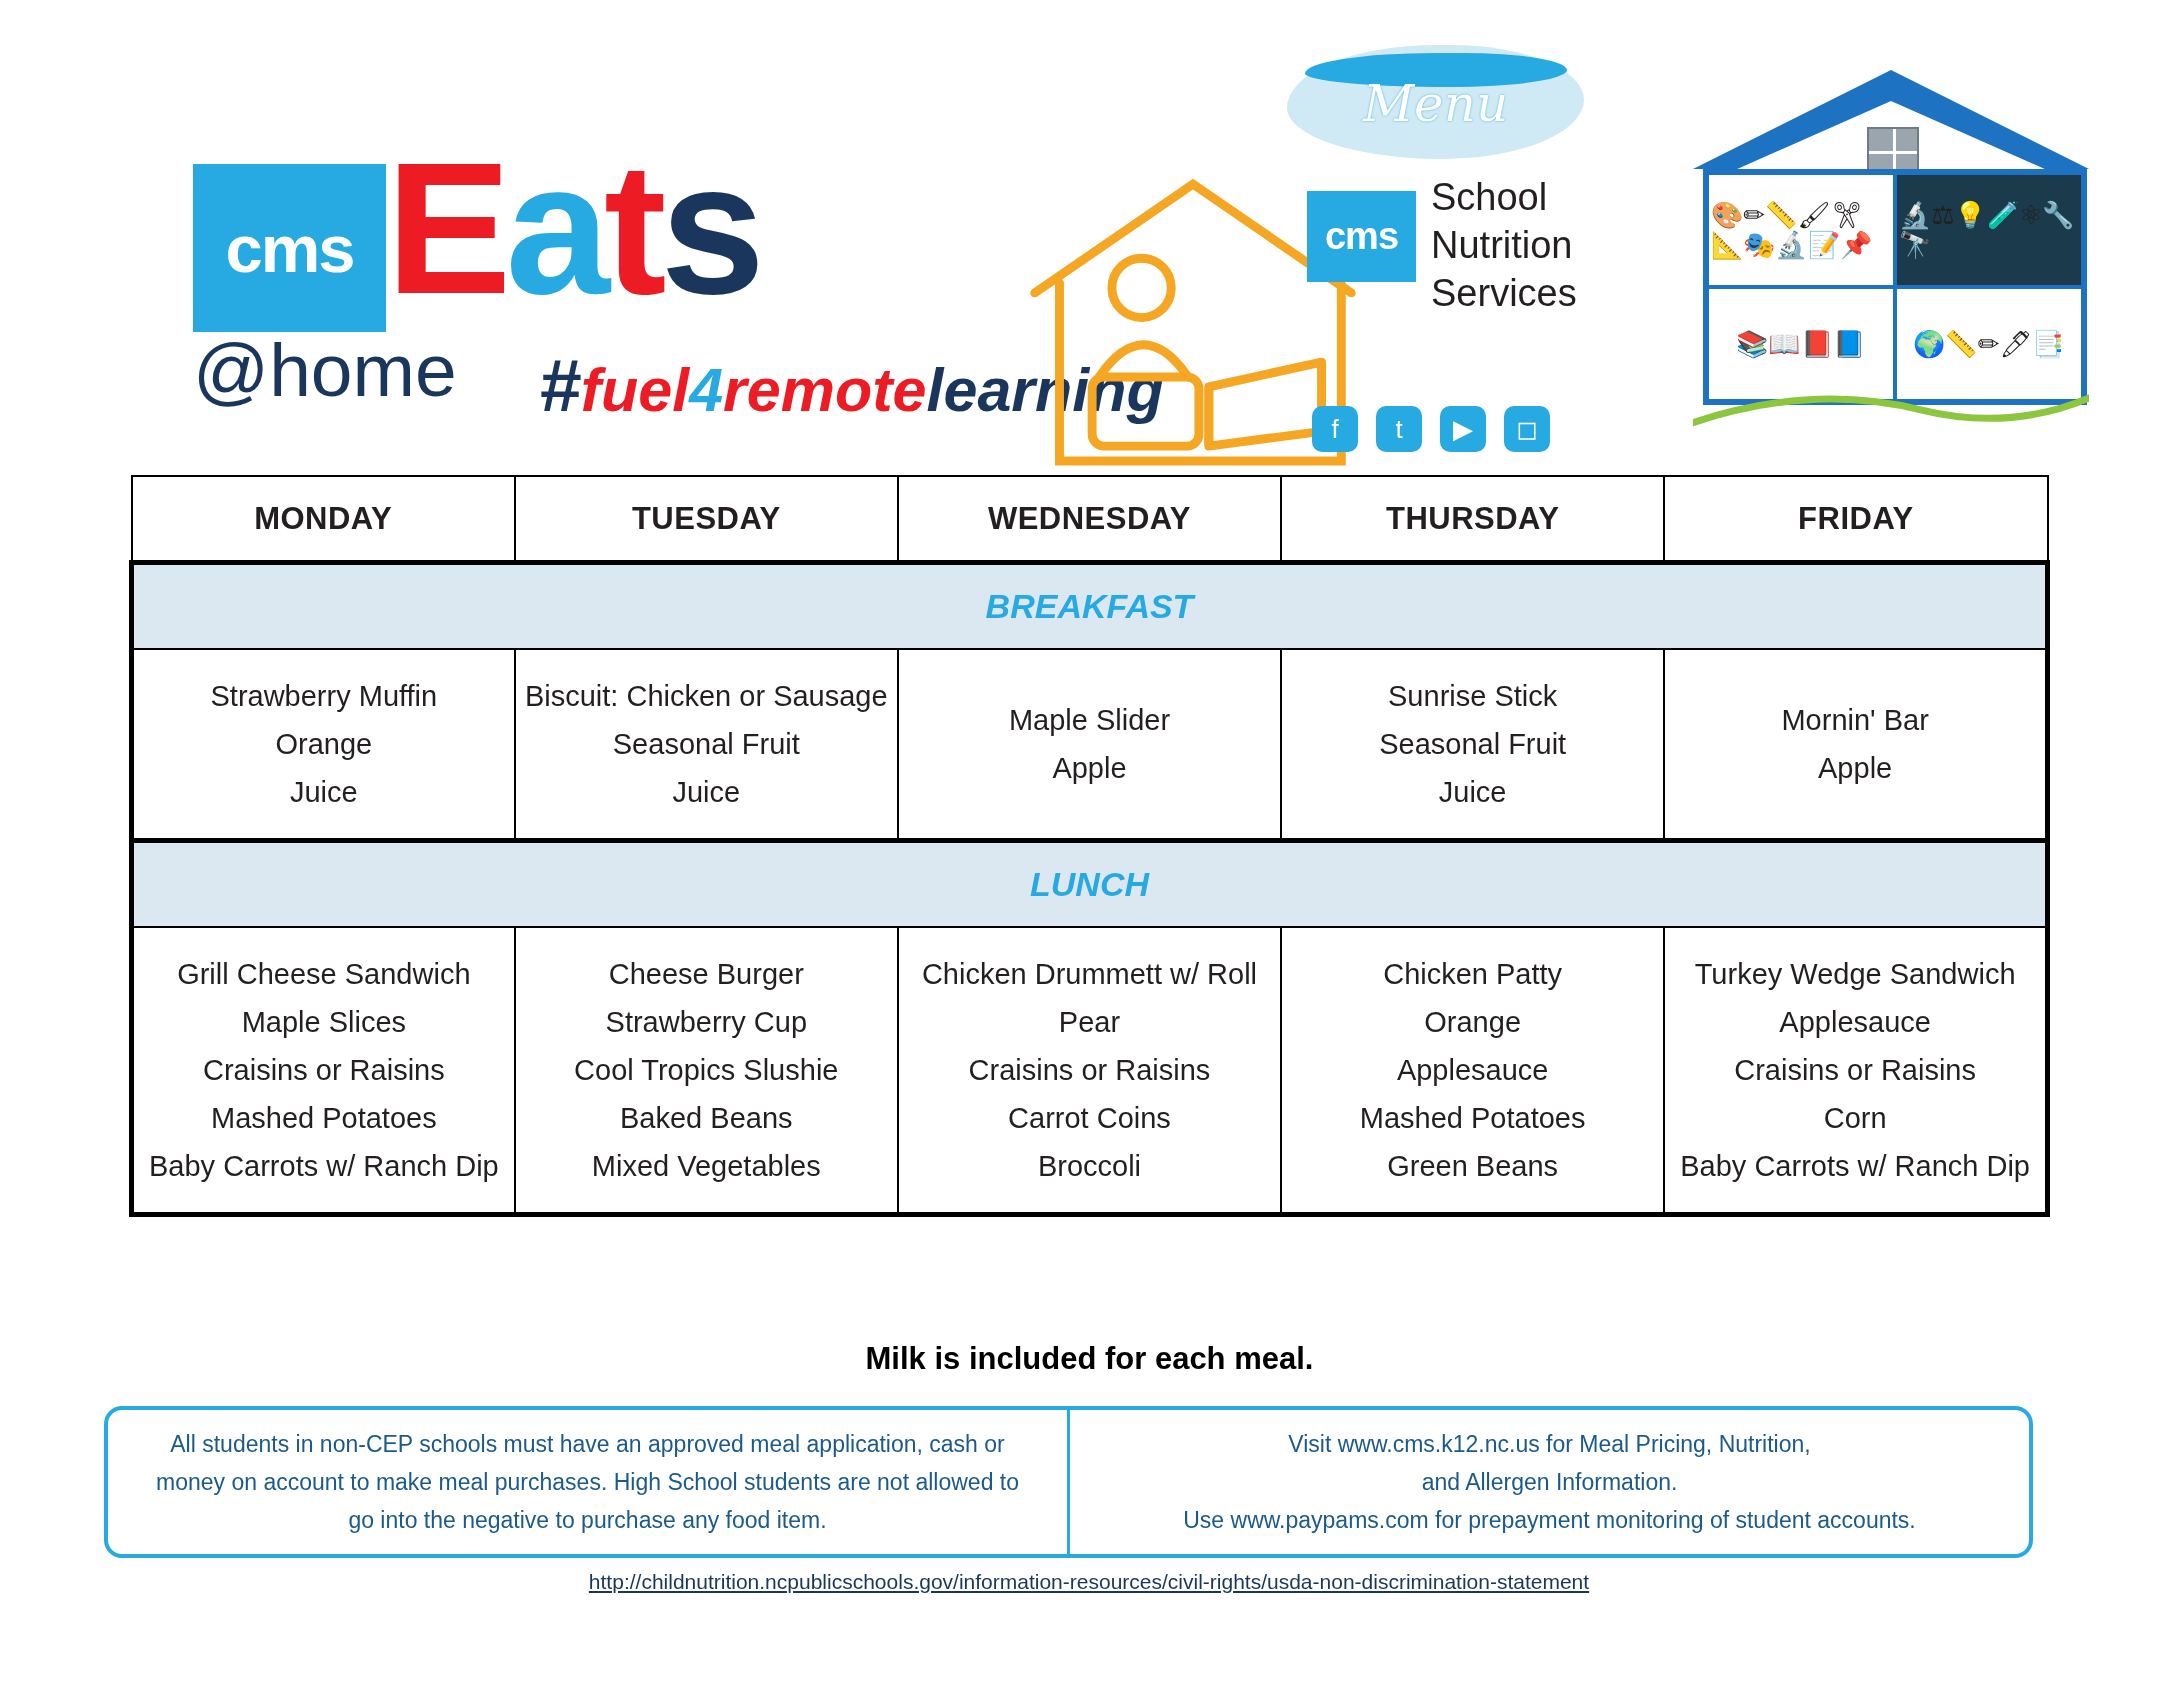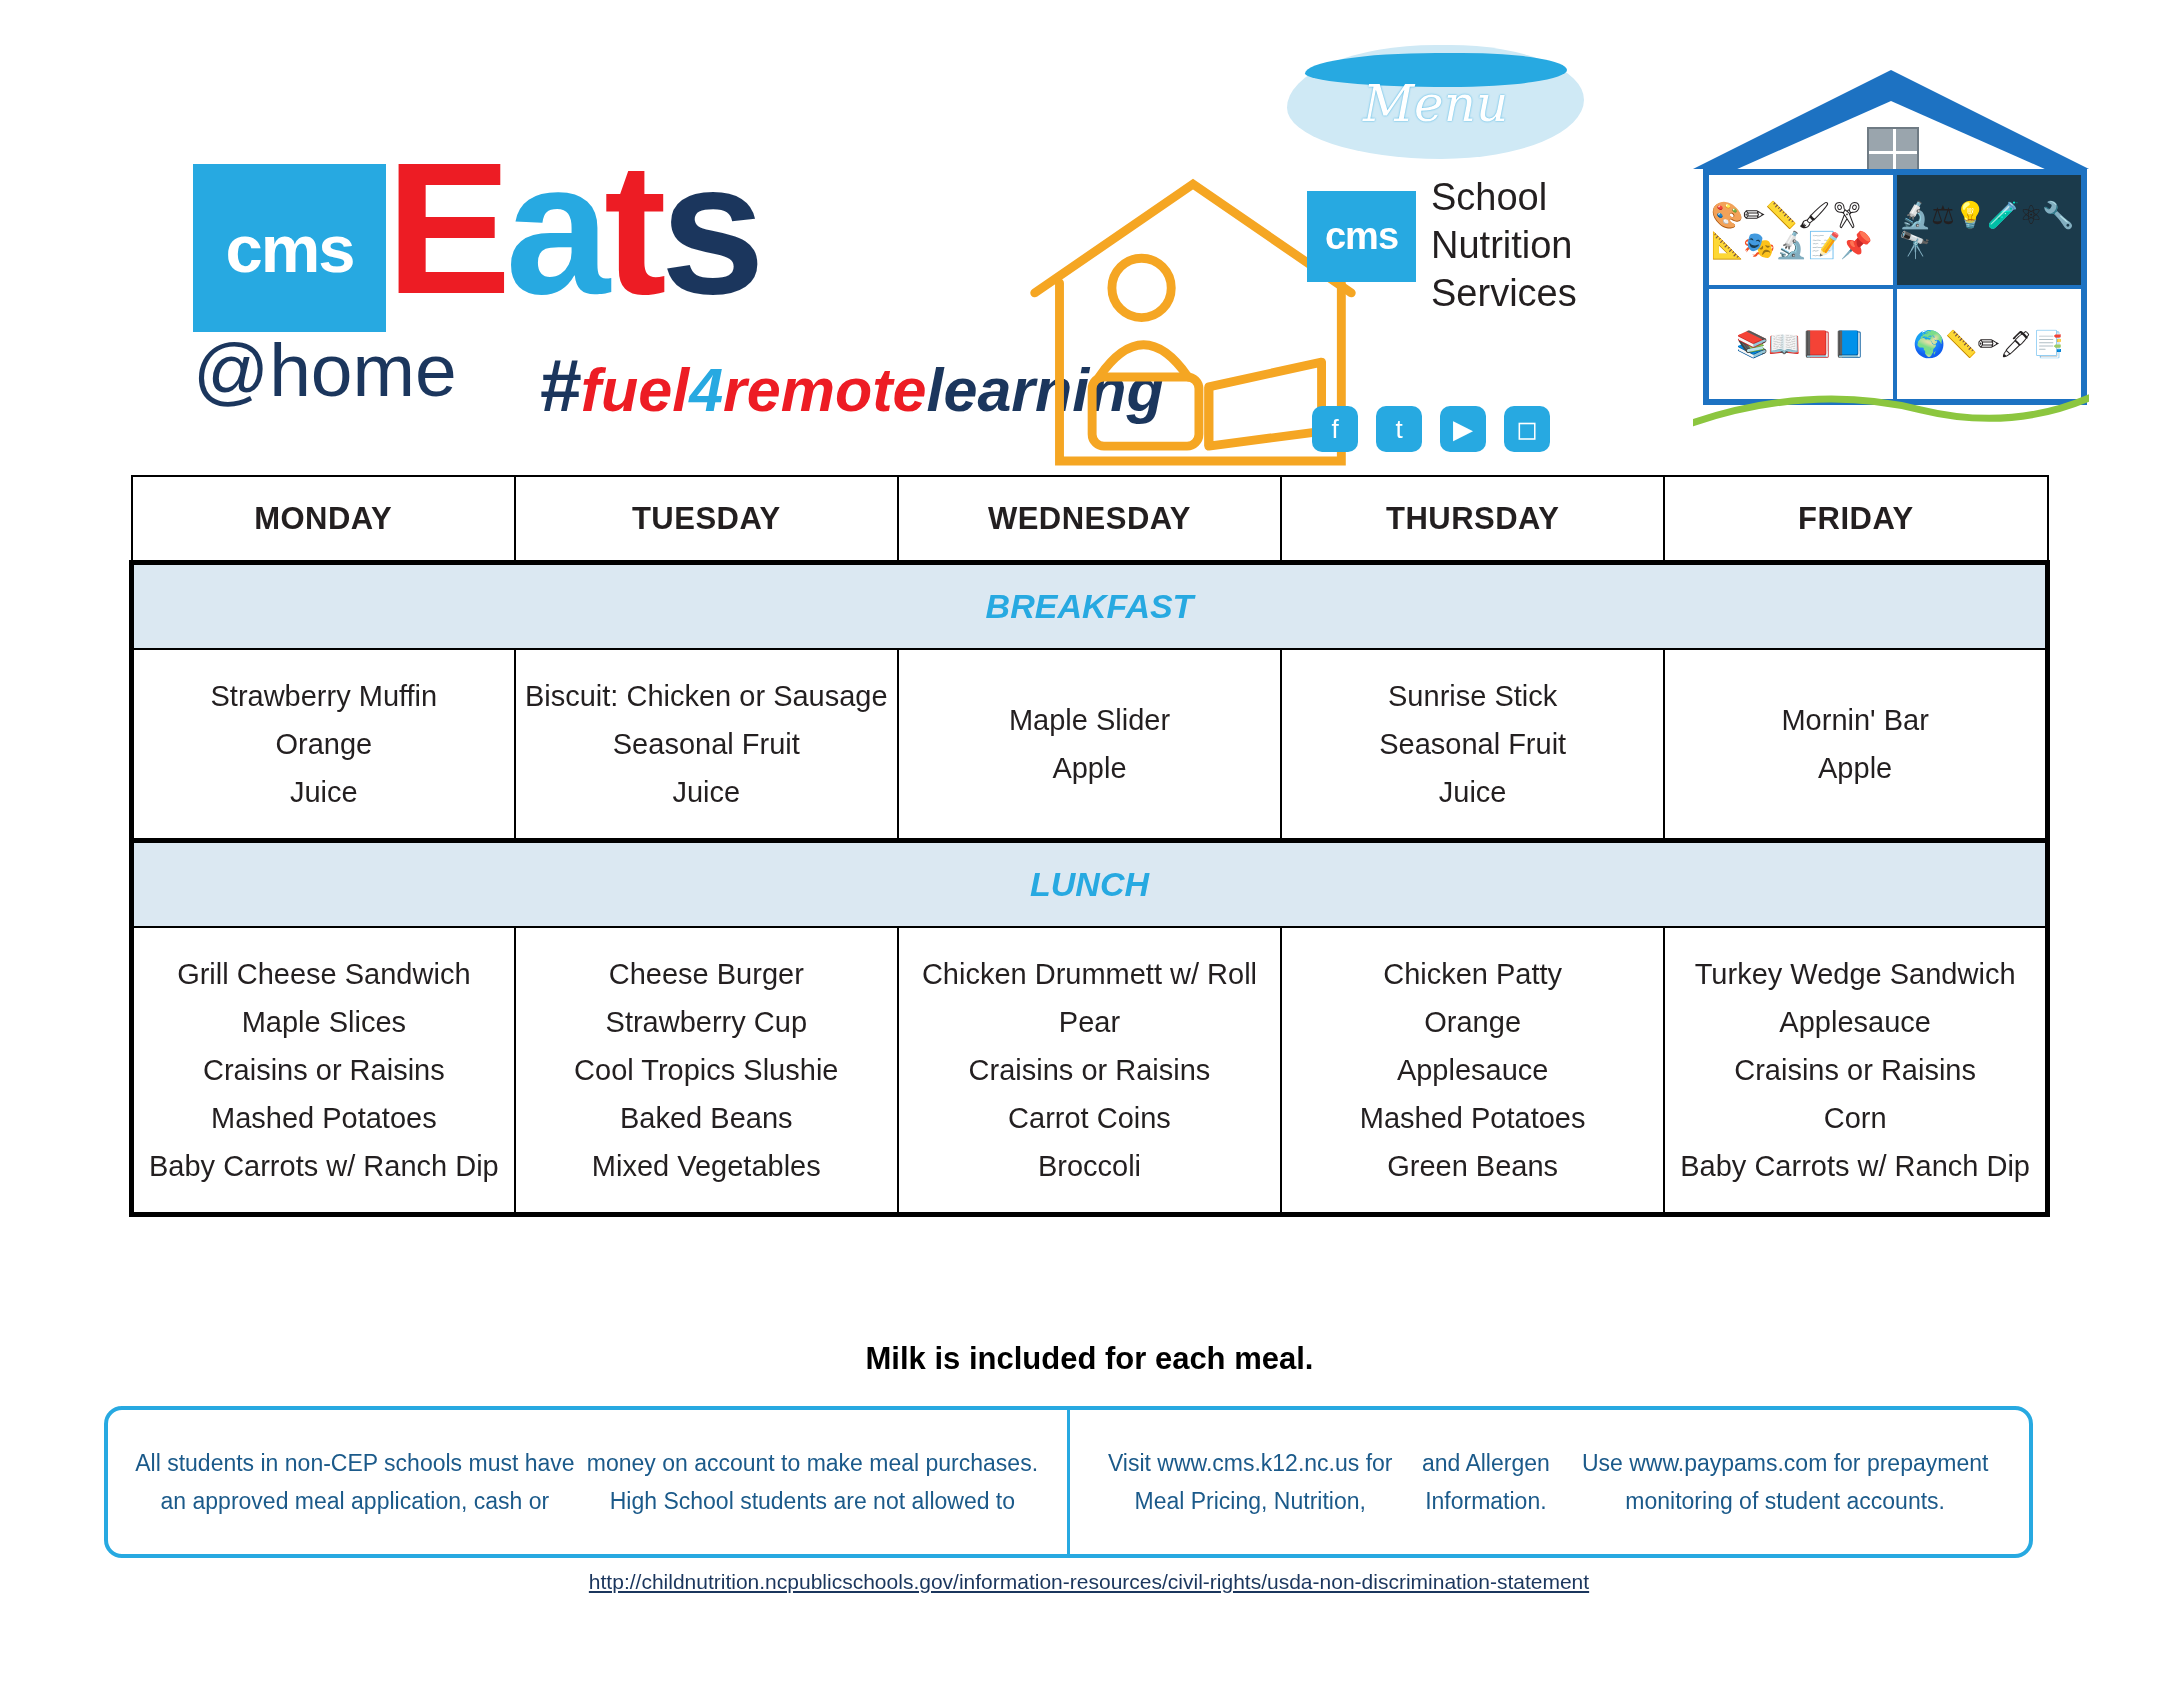--- a/index.html
+++ b/index.html
@@ -318,21 +318,21 @@
     top: 1406px;
     width: 1921px;
     height: 144px;
     border: 4px solid #27a9e1;
     border-radius: 18px;
     display: flex;
   }
   .notice-left, .notice-right {
     flex: 1;
     display: flex;
-    flex-direction: row;
+    flex-direction: column;
     align-items: center;
     justify-content: center;
     text-align: center;
     padding: 6px 22px;
     color: #1b5a8a;
     font-size: 23px;
     line-height: 38px;
   }
   .notice-left { border-right: 3px solid #27a9e1; }
 
@@ -511,20 +511,21 @@
   </tbody>
     </table>
 </div>
 
 <div class="milk-note">Milk is included for each meal.</div>
 
 <div class="notices">
   <div class="notice-left">
     <div>All students in non-CEP schools must have an approved meal application, cash or</div>
     <div>money on account to make meal purchases.  High School students are not allowed to</div>
+    <div>go into the negative to purchase any food item.</div>
   </div>
   <div class="notice-right">
     <div>Visit www.cms.k12.nc.us for Meal Pricing, Nutrition,</div>
     <div>and Allergen Information.</div>
     <div>Use www.paypams.com for prepayment monitoring of student accounts.</div>
   </div>
 </div>
 
 <div class="footer">
   <div class="line2">http://childnutrition.ncpublicschools.gov/information-resources/civil-rights/usda-non-discrimination-statement</div>

